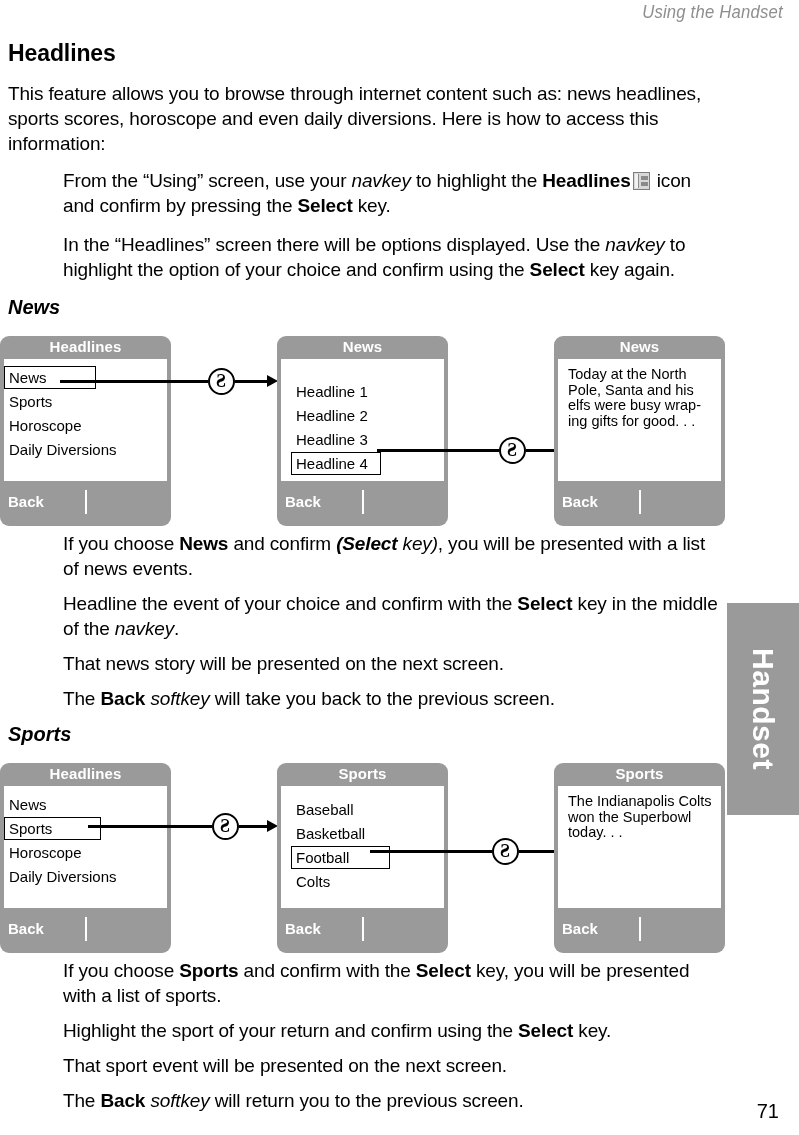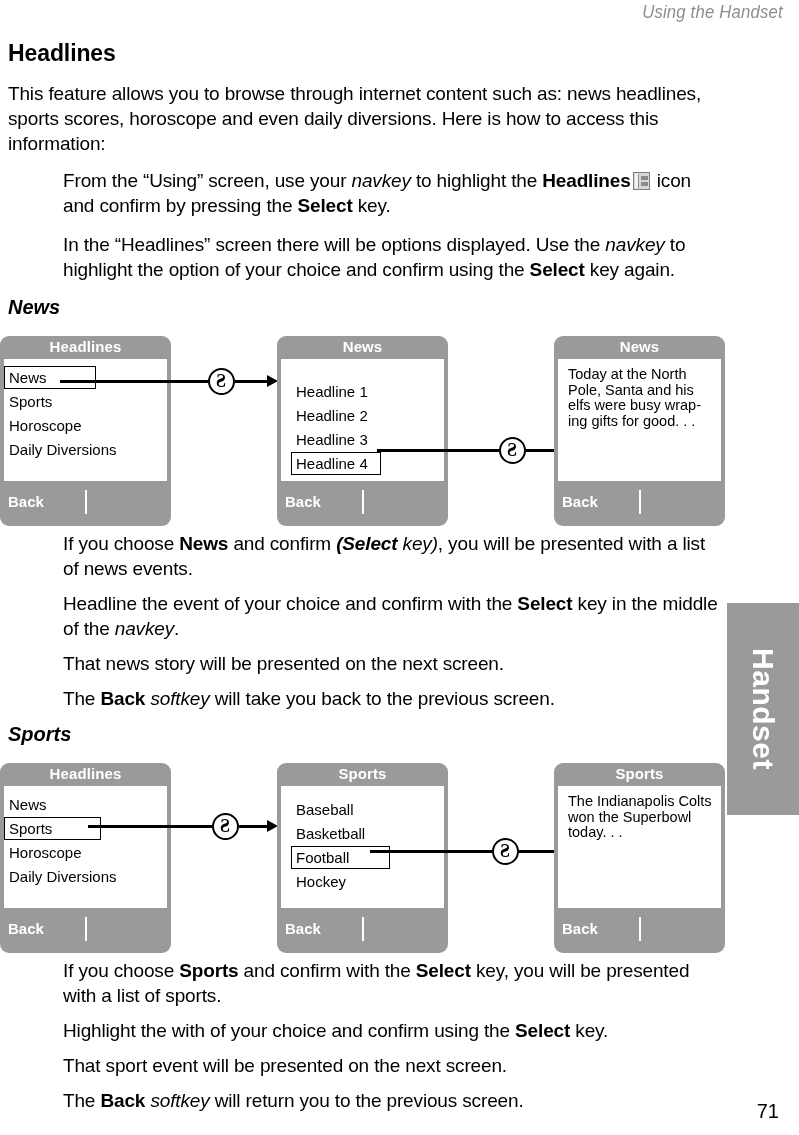--- a/index.html
+++ b/index.html
@@ -393,21 +393,21 @@
     <div class="arrow-line" style="left:239px; top:69px; width:30px;"></div>
     <div class="arrow-head" style="left:267px; top:64px;"></div>
 
     <div class="phone p2">
       <div class="phone-title">Sports</div>
       <div class="phone-screen">
         <ul class="menu-list" style="padding-top:11px;">
           <li class="menu-item" style="margin-left:10px;">Baseball</li>
           <li class="menu-item" style="margin-left:10px;">Basketball</li>
           <li class="menu-item sel" style="margin-left:10px; padding-right:40px;">Football</li>
-          <li class="menu-item" style="margin-left:10px;">Hockey</li>
+          <li class="menu-item" style="margin-left:10px;">Colts</li>
         </ul>
       </div>
       <div class="softkeys">
         <div class="softkey-row">
           <div class="softkey">Back</div>
           <div class="softkey divider"></div>
         </div>
       </div>
     </div>
 
@@ -430,21 +430,21 @@
         </div>
       </div>
     </div>
   </div>
 
   <p class="body indent-tight">
     <span>If you choose </span><b>Sports</b><span> and confirm with the </span><b>Select</b><span> key, you will be presented with a list of sports.</span>
   </p>
 
   <p class="body indent-tight">
-    <span>Highlight the with of your choice and confirm using the </span><b>Select</b><span> key.</span>
+    <span>Highlight the sport of your return and confirm using the </span><b>Select</b><span> key.</span>
   </p>
 
   <p class="body indent-tight">That sport event will be presented on the next screen.</p>
 
   <p class="body indent-tight">
     <span>The </span><b>Back</b><i> softkey</i><span> will return you to the previous screen.</span>
   </p>
 
 </div>
 

